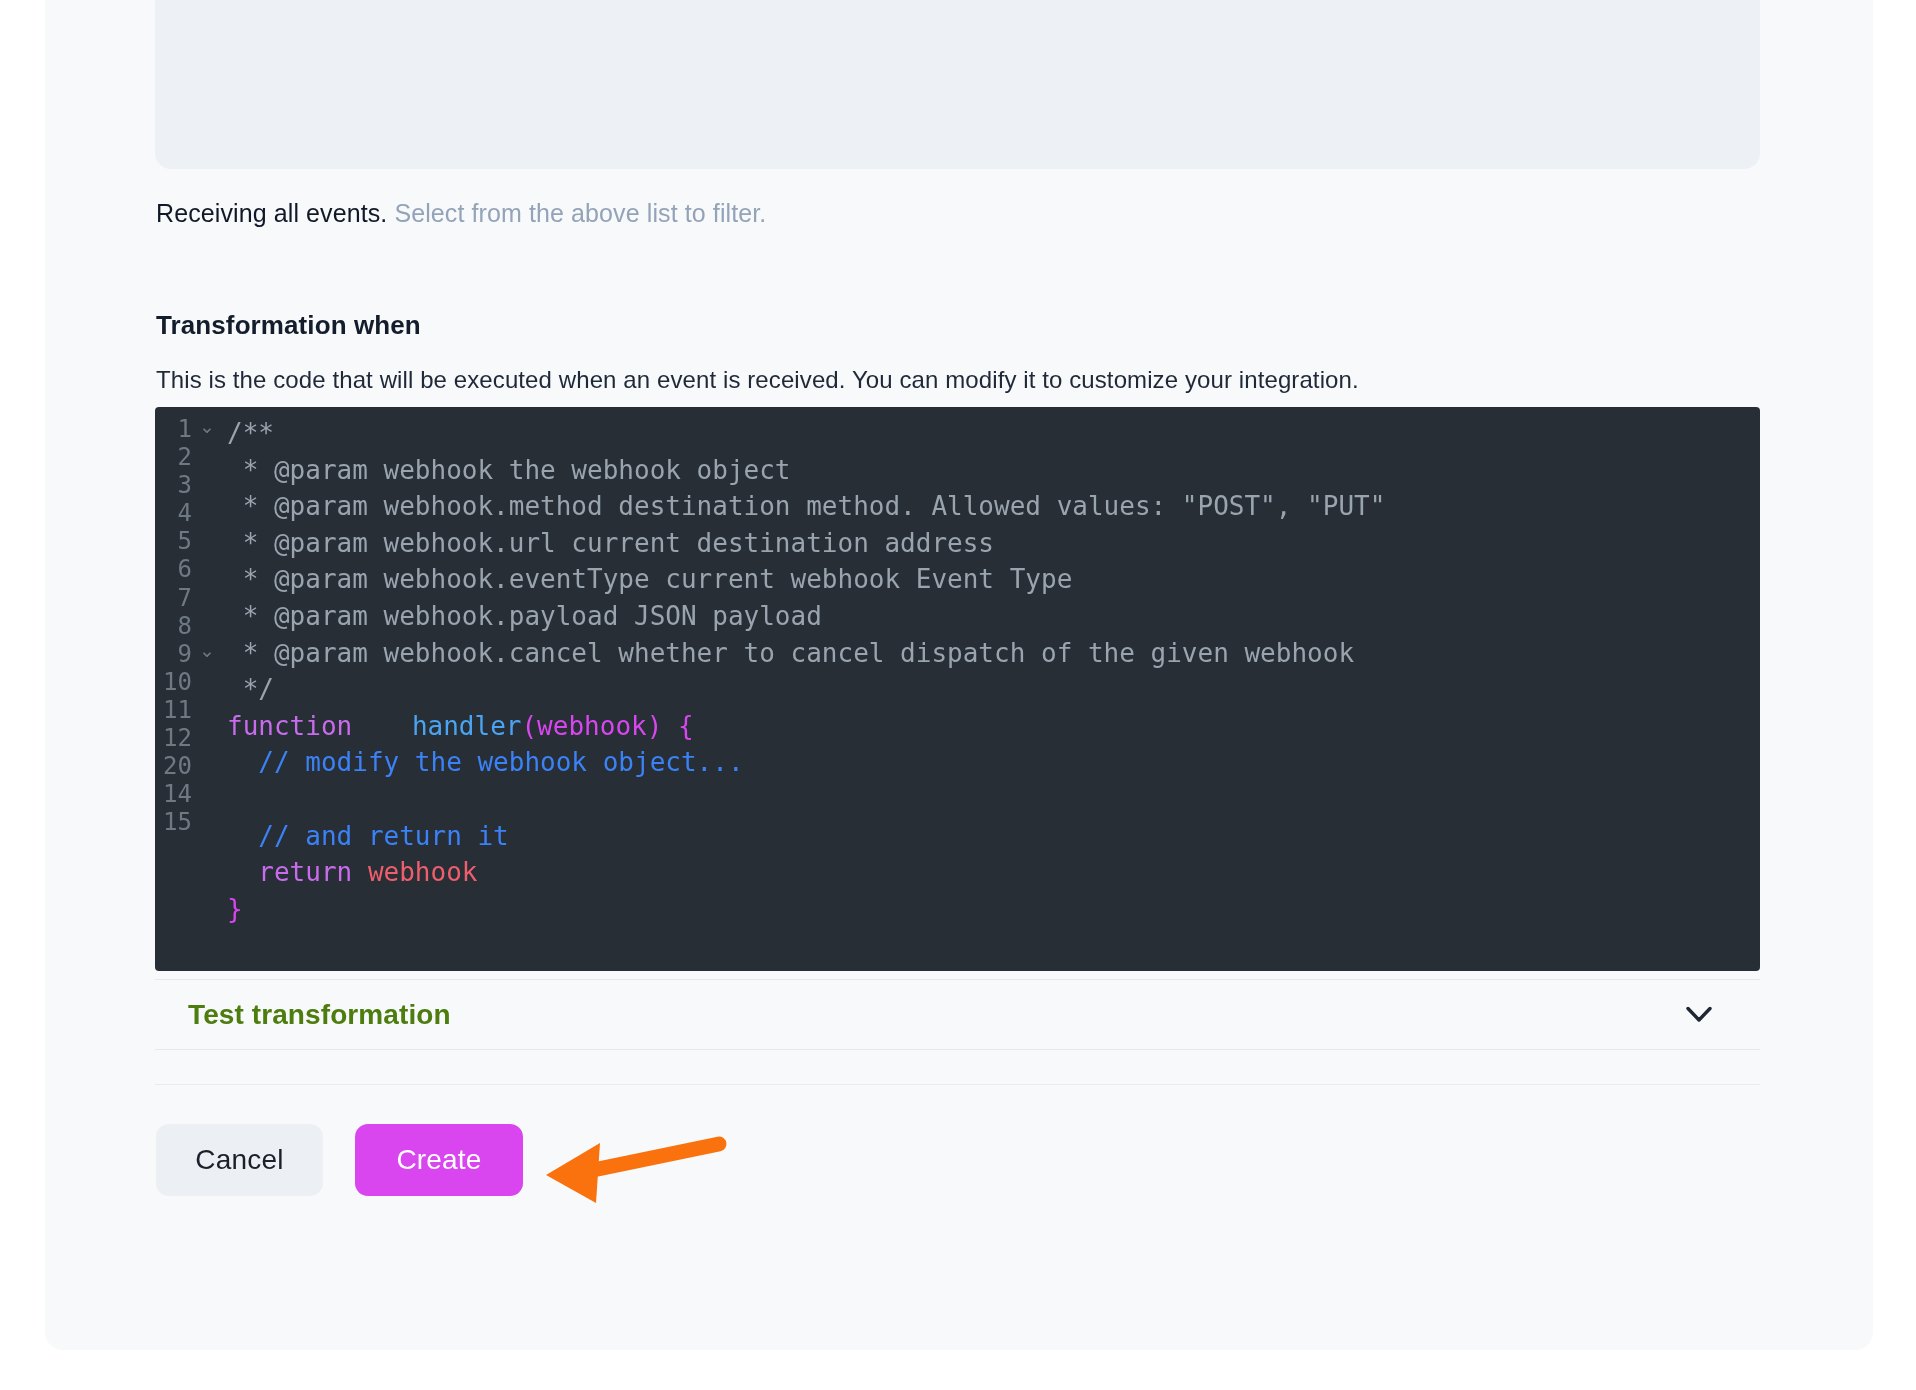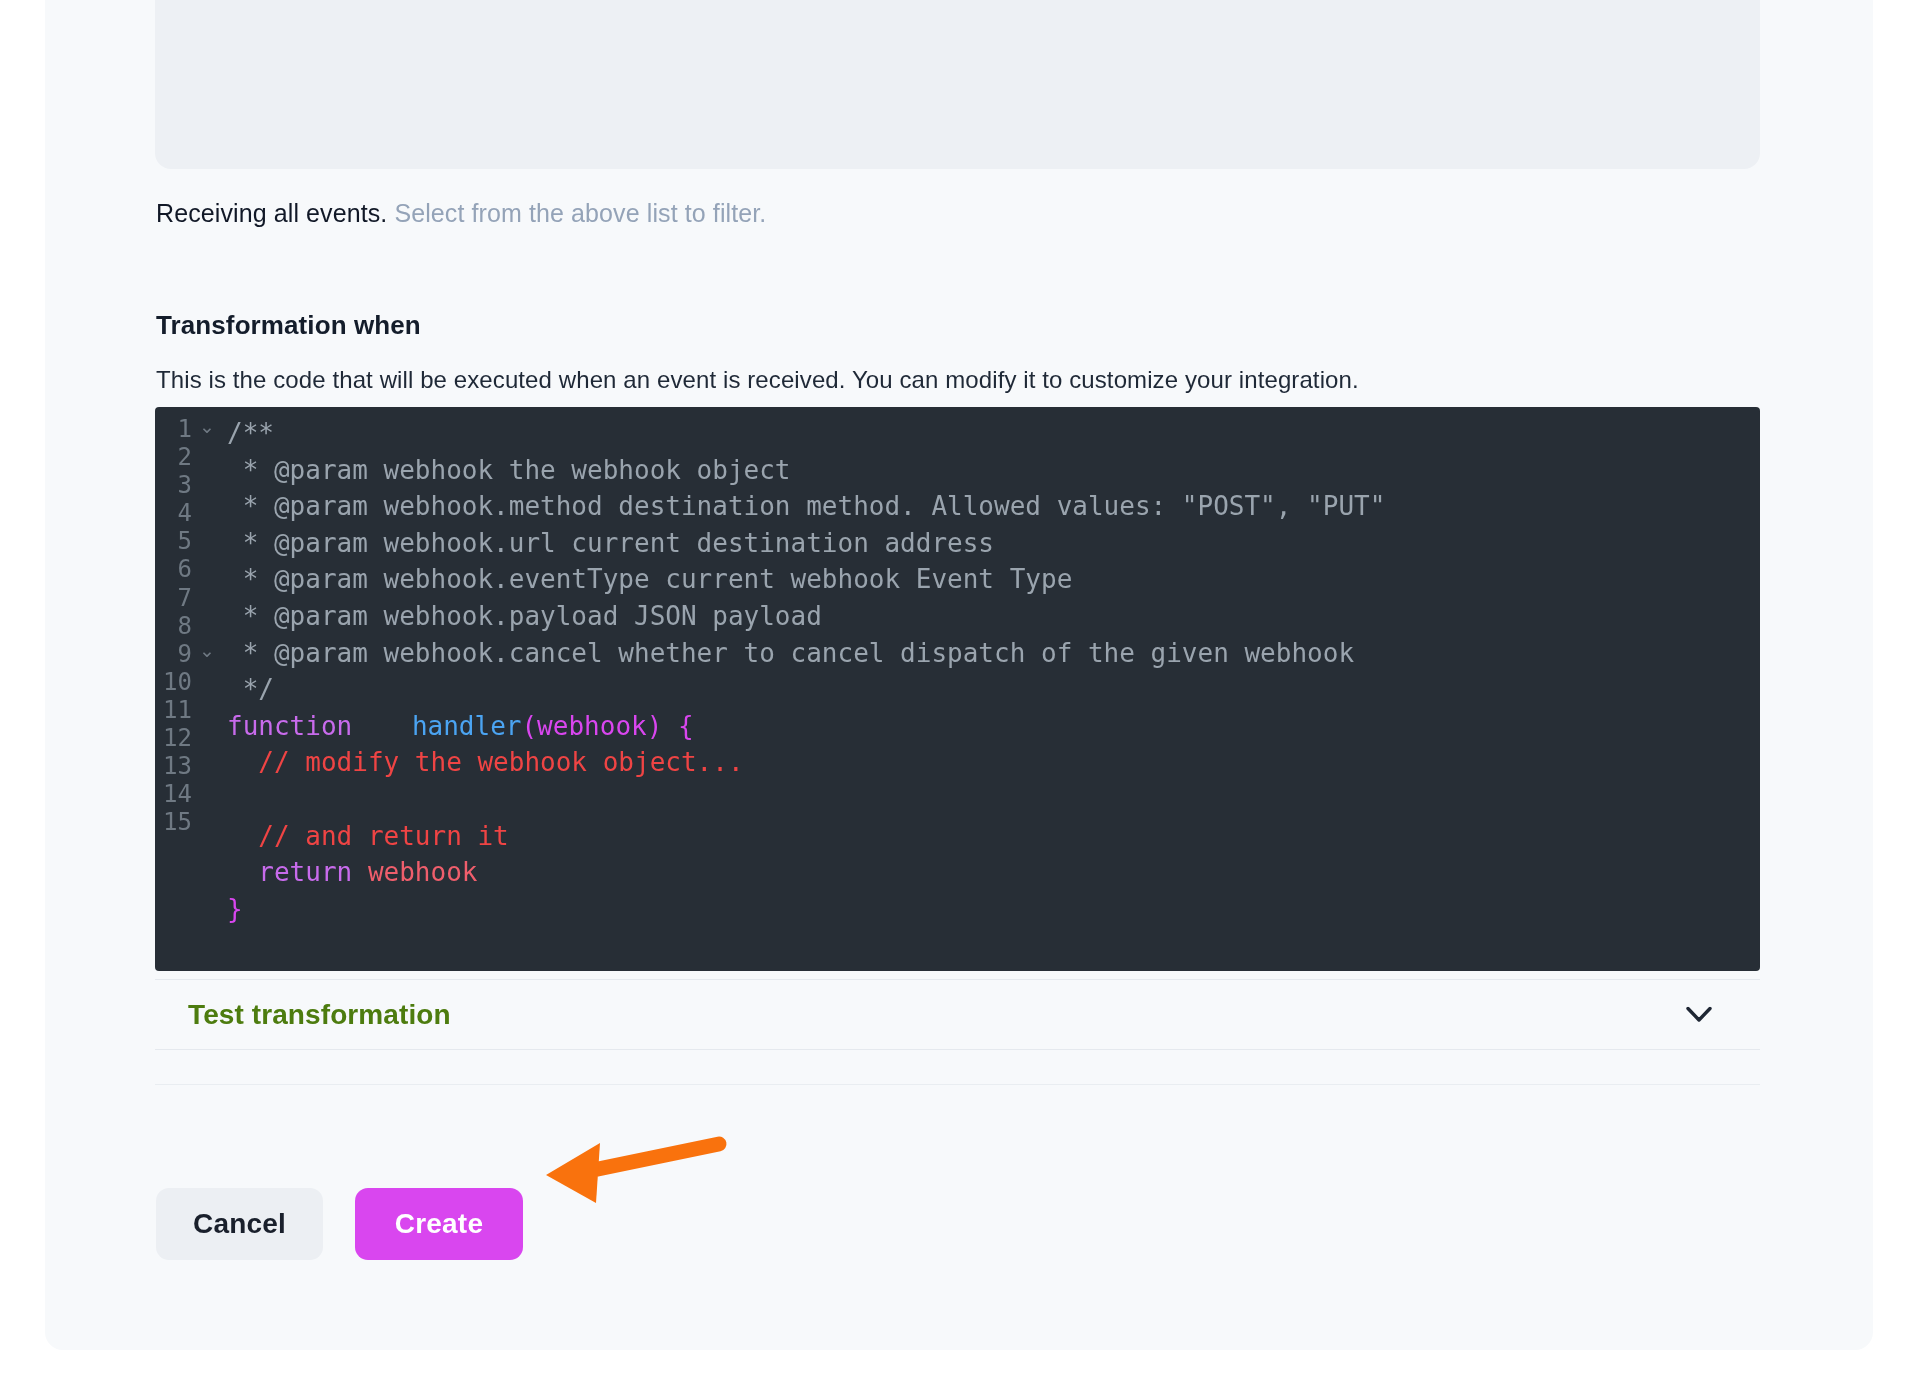--- a/index.html
+++ b/index.html
@@ -45,21 +45,21 @@
     width:30px;text-align:center;color:#6f7983;font-size:19px;line-height:19px;
     position:relative;top:-3px;
   }
   .codearea{
     position:absolute;left:72px;top:8px;right:0;
     font-family:"DejaVu Sans Mono",monospace;font-size:26px;line-height:36.6px;
     white-space:pre;
   }
   .code-line{height:36.6px;}
   .tk-cmt{color:#9aa4ae;}
-  .tk-cm2{color:#ef4444;text-align:center;}
+  .tk-cm2{color:#3b82f6;text-align:center;}
   .tk-kw{color:#c86bec;text-align:right;}
   .tk-fn{color:#4ba4f2;margin-left:44px;}
   .tk-pl{color:#d946ef;}
   .tk-vr{color:#ef5e6c;}
   
   .test-row{
     position:absolute;left:110px;top:1003px;width:1605px;height:69px;
     border-top:1px solid #e5e9ee;border-bottom:1px solid #e5e9ee;
     display:flex;align-items:center;cursor:pointer;
   }
@@ -68,22 +68,22 @@
   }
   .test-row .chev{
     position:absolute;right:48px;top:50%;transform:translateY(-50%);
     width:26px;height:17px;
   }
   .divider-2{
     position:absolute;left:110px;top:1108px;width:1605px;height:1px;background:#e9edf1;
   }
   
   .btn{
-    position:absolute;top:1212px;height:72px;border:none;border-radius:13px;
-    font-family:"Liberation Sans",sans-serif;font-size:28px;font-weight:700;
+    position:absolute;top:1148px;height:72px;border:none;border-radius:13px;
+    font-family:"Liberation Sans",sans-serif;font-size:28px;font-weight:400;
     display:flex;align-items:center;justify-content:center;cursor:pointer;
     letter-spacing:.2px;
   }
   .btn-cancel{left:111px;width:167px;background:#eceff3;color:#1a202c;}
   .btn-create{left:310px;width:168px;background:#d946ef;color:#ffffff;}
   .annotation-arrow{
     position:absolute;left:497px;top:1155px;width:190px;height:80px;pointer-events:none;
   }
 </style>
 </head>
@@ -146,21 +146,21 @@
         </div>
         <div class="gut-row">
           <span class="num">11</span>
           <span class="fold"></span>
         </div>
         <div class="gut-row">
           <span class="num">12</span>
           <span class="fold"></span>
         </div>
         <div class="gut-row">
-          <span class="num">13</span>
+          <span class="num">20</span>
           <span class="fold"></span>
         </div>
         <div class="gut-row">
           <span class="num">14</span>
           <span class="fold"></span>
         </div>
         <div class="gut-row">
           <span class="num">15</span>
           <span class="fold"></span>
         </div>

